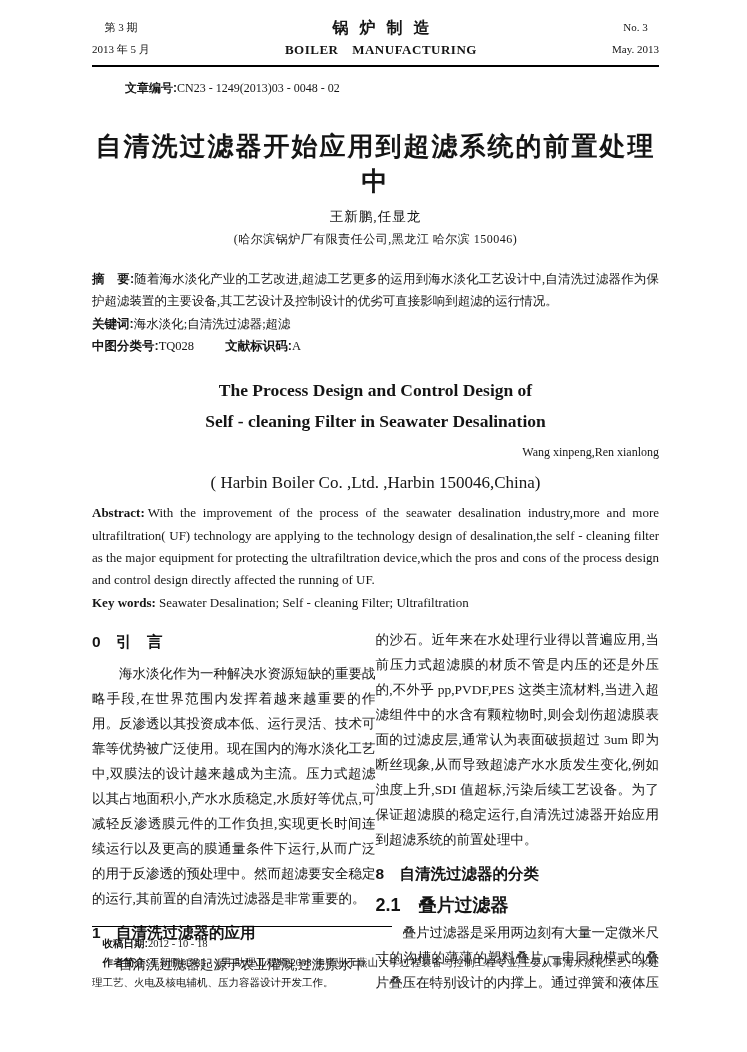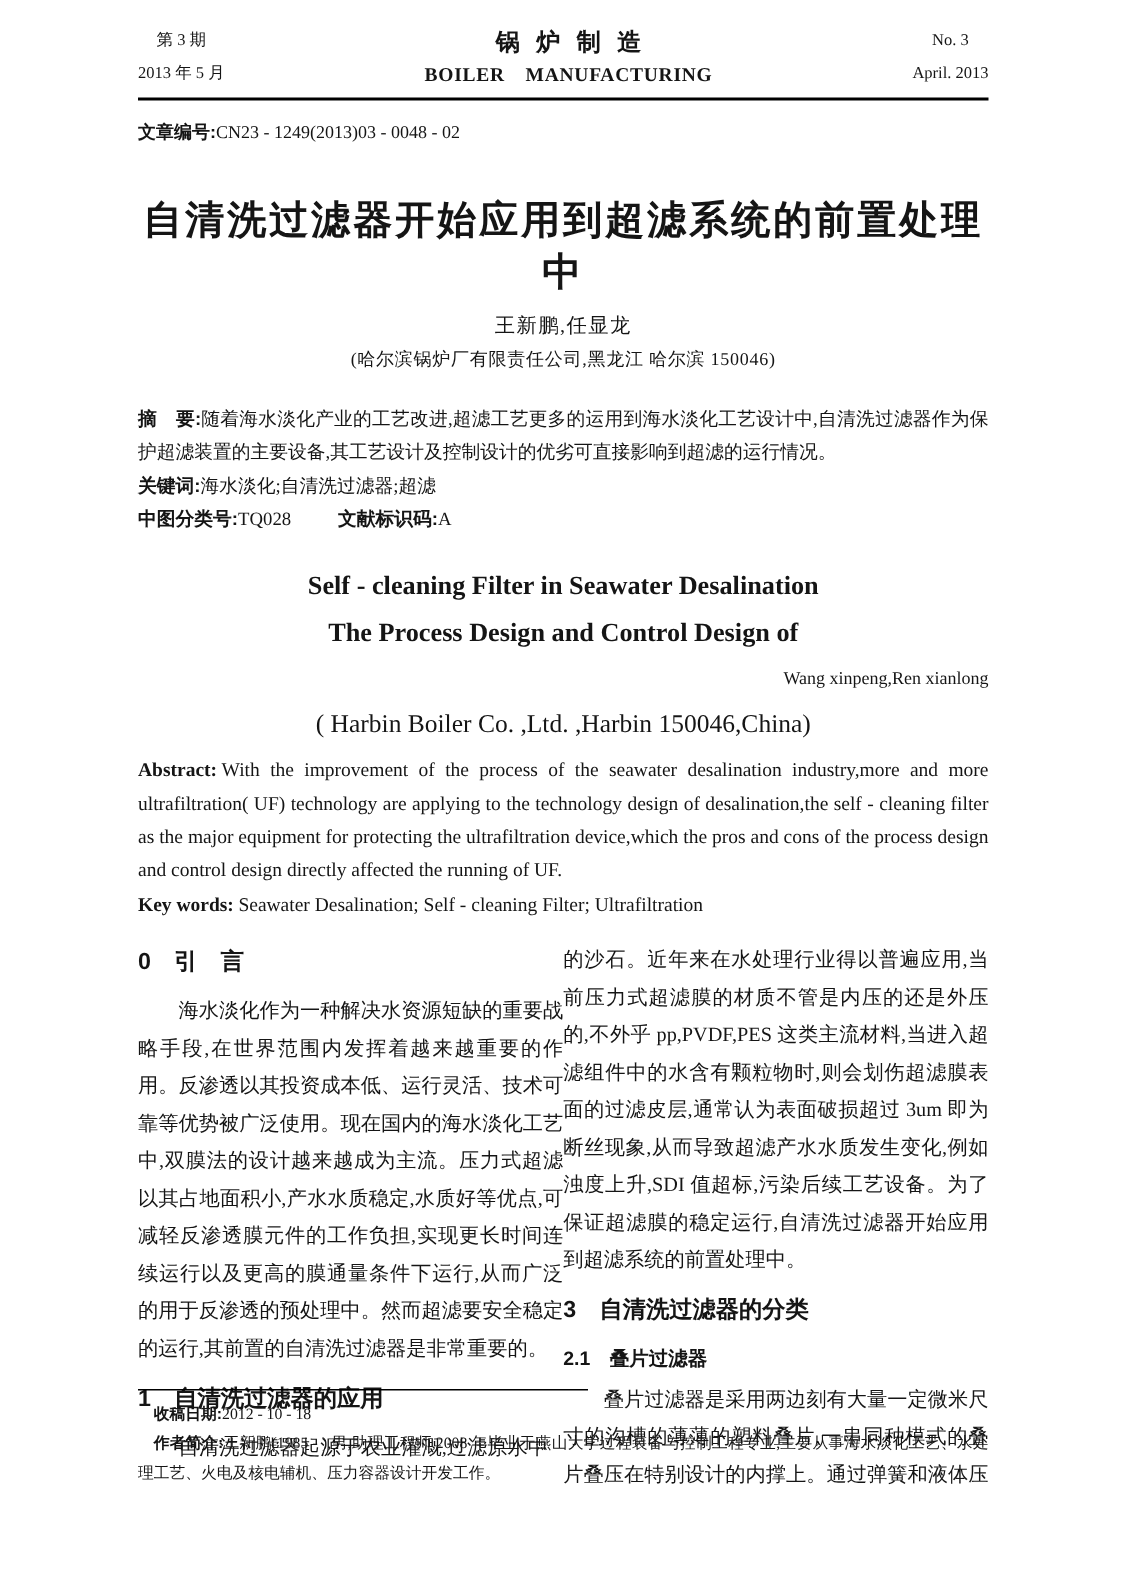--- a/index.html
+++ b/index.html
@@ -16,21 +16,21 @@
   .hei { font-family:"Liberation Sans","DejaVu Sans",sans-serif; font-weight:700; }
 
   
   .hdr { display:flex; justify-content:space-between; align-items:center; }
   .hdr-side { font-size:11px; line-height:2.0; text-align:center; white-space:nowrap; }
   .hdr-center { text-align:center; }
   .jr-cn { font-size:16px; font-weight:700; letter-spacing:11px; text-indent:11px; }
   .jr-en { font-size:13px; font-weight:700; letter-spacing:0.5px; word-spacing:10px; margin-top:3px; }
   .hdr-rule { border-bottom:2.5px solid #000; margin-top:5px; }
 
-  .article-no { margin-top:13px; font-size:12px; }
+  .article-no { margin-top:13px; font-size:12px;margin-left:33px; }
   .article-no .lbl { font-size:12px; }
 
   
   .title-cn { margin-top:32px; text-align:center; font-size:26px; letter-spacing:2px; }
   .authors-cn { margin-top:9px; text-align:center; font-size:13.5px; letter-spacing:1px; }
   .affil-cn { margin-top:5px; text-align:center; font-size:12px; letter-spacing:0.5px; }
 
   
   .abstract-cn { margin-top:20px; font-size:12.5px; line-height:1.78; text-align:justify; }
   .abstract-cn p { margin:0; }
@@ -45,21 +45,21 @@
   .abstract-en { margin-top:9px; font-size:13px; line-height:1.72; text-align:justify; }
   .abstract-en p { margin:0; }
   .abstract-en .lbl { margin-right:3px; }
 
   
   .columns { margin-top:13px; display:flex; gap:0;justify-content:flex-end; }
   .col { width:50%; font-size:13.5px; line-height:25px; text-align:justify; }
   .col p { margin:0; }
   .col .h-num { font-size:15.5px; margin:9px 0 7px; }
   .col .h-num.first { margin-top:2px; }
-  .col .h-sub { font-size:13px; margin:3px 0 2px; }
+  .col .h-sub { font-size:18px; margin:3px 0 2px; }
   .p-indent { text-indent:2em; }
 
   
   .footnote { position:absolute; left:92px; right:88px; top:926px; }
   .fn-rule { width:300px; border-top:1.5px solid #000; margin-bottom:7px; }
   .footnote p { margin:0; font-size:10.5px; line-height:1.85; text-indent:1em; text-align:justify; }
 </style>
 </head>
 <body>
 
@@ -69,21 +69,21 @@
     <div class="hdr-side">
       <div>第 3 期</div>
       <div>2013 年 5 月</div>
     </div>
     <div class="hdr-center">
       <div class="jr-cn">锅炉制造</div>
       <div class="jr-en">BOILER MANUFACTURING</div>
     </div>
     <div class="hdr-side">
       <div>No. 3</div>
-      <div>April. 2013</div>
+      <div>May. 2013</div>
     </div>
   </div>
   <div class="hdr-rule"></div>
 
   <div class="article-no">
     <span class="hei lbl">文章编号:</span><span>CN23 - 1249(2013)03 - 0048 - 02</span>
   </div>
 
   <div class="title-cn hei">自清洗过滤器开始应用到超滤系统的前置处理中</div>
   <div class="authors-cn">王新鹏,任显龙</div>
@@ -95,22 +95,22 @@
     </p>
     <p>
       <span class="hei">关键词:</span><span>海水淡化;自清洗过滤器;超滤</span>
     </p>
     <p>
       <span class="hei">中图分类号:</span><span>TQ028</span><span class="hei clc-gap">文献标识码:</span><span>A</span>
     </p>
   </div>
 
   <div class="title-en">
+    <div>The Process Design and Control Design of</div>
     <div>Self - cleaning Filter in Seawater Desalination</div>
-    <div>The Process Design and Control Design of</div>
   </div>
   <div class="authors-en">Wang xinpeng,Ren xianlong</div>
   <div class="affil-en">( Harbin Boiler Co. ,Ltd. ,Harbin 150046,China)</div>
 
   <div class="abstract-en">
     <p>
       <b class="lbl">Abstract:</b><span>With the improvement of the process of the seawater desalination industry,more and more ultrafiltration( UF) technology are applying to the technology design of desalination,the self - cleaning filter as the major equipment for protecting the ultrafiltration device,which the pros and cons of the process design and control design directly affected the running of UF.</span>
     </p>
     <p>
       <b class="lbl">Key words:</b><span>Seawater Desalination; Self - cleaning Filter; Ultrafiltration</span>
@@ -119,21 +119,21 @@
 
   <div class="columns">
     <div class="col">
       <div class="h-num hei first">0　引　言</div>
       <p class="p-indent">海水淡化作为一种解决水资源短缺的重要战略手段,在世界范围内发挥着越来越重要的作用。反渗透以其投资成本低、运行灵活、技术可靠等优势被广泛使用。现在国内的海水淡化工艺中,双膜法的设计越来越成为主流。压力式超滤以其占地面积小,产水水质稳定,水质好等优点,可减轻反渗透膜元件的工作负担,实现更长时间连续运行以及更高的膜通量条件下运行,从而广泛的用于反渗透的预处理中。然而超滤要安全稳定的运行,其前置的自清洗过滤器是非常重要的。</p>
       <div class="h-num hei">1　自清洗过滤器的应用</div>
       <p class="p-indent">自清洗过滤器起源于农业灌溉,过滤原水中</p>
     </div>
     <div class="col">
       <p>的沙石。近年来在水处理行业得以普遍应用,当前压力式超滤膜的材质不管是内压的还是外压的,不外乎 pp,PVDF,PES 这类主流材料,当进入超滤组件中的水含有颗粒物时,则会划伤超滤膜表面的过滤皮层,通常认为表面破损超过 3um 即为断丝现象,从而导致超滤产水水质发生变化,例如浊度上升,SDI 值超标,污染后续工艺设备。为了保证超滤膜的稳定运行,自清洗过滤器开始应用到超滤系统的前置处理中。</p>
-      <div class="h-num hei">3　自清洗过滤器的分类</div>
+      <div class="h-num hei">8　自清洗过滤器的分类</div>
       <div class="h-sub hei">2.1　叠片过滤器</div>
       <p class="p-indent">叠片过滤器是采用两边刻有大量一定微米尺寸的沟槽的薄薄的塑料叠片,一串同种模式的叠片叠压在特别设计的内撑上。通过弹簧和液体压</p>
     </div>
   </div>
 
   <div class="footnote">
     <div class="fn-rule"></div>
     <p>
       <span class="hei">收稿日期:</span><span>2012 - 10 - 18</span>
     </p>

